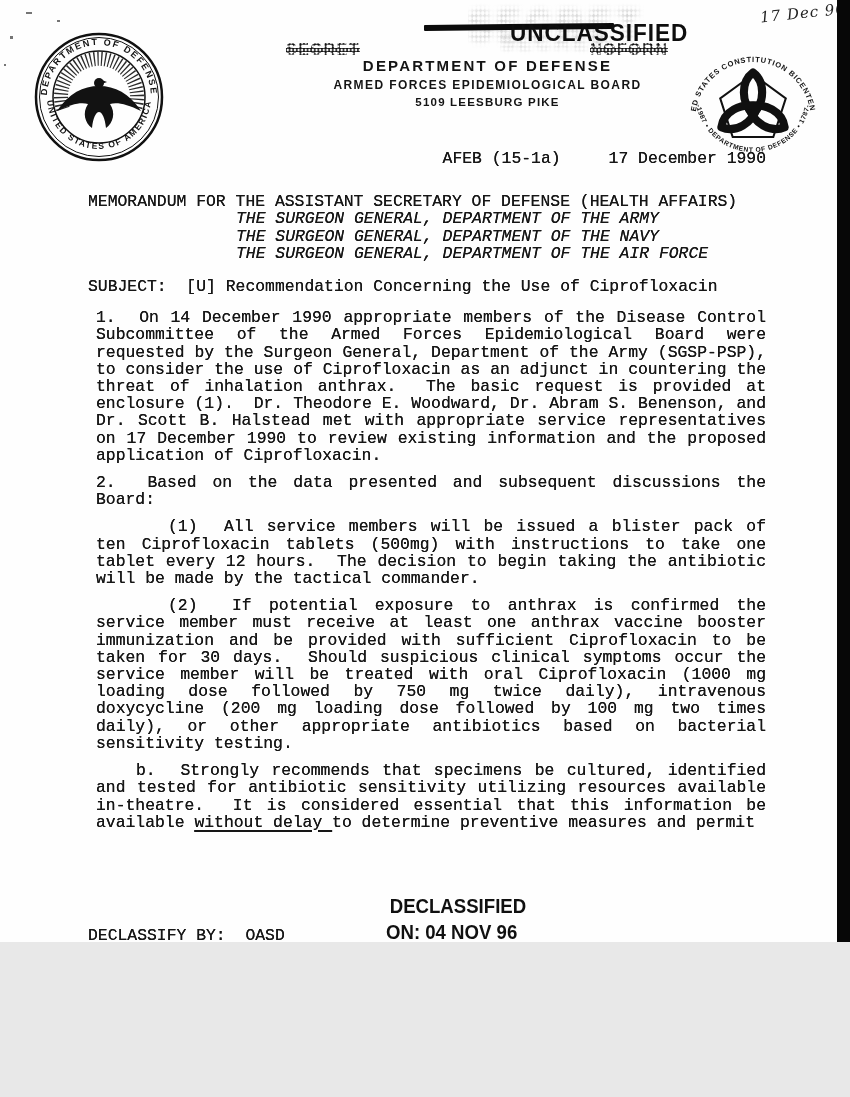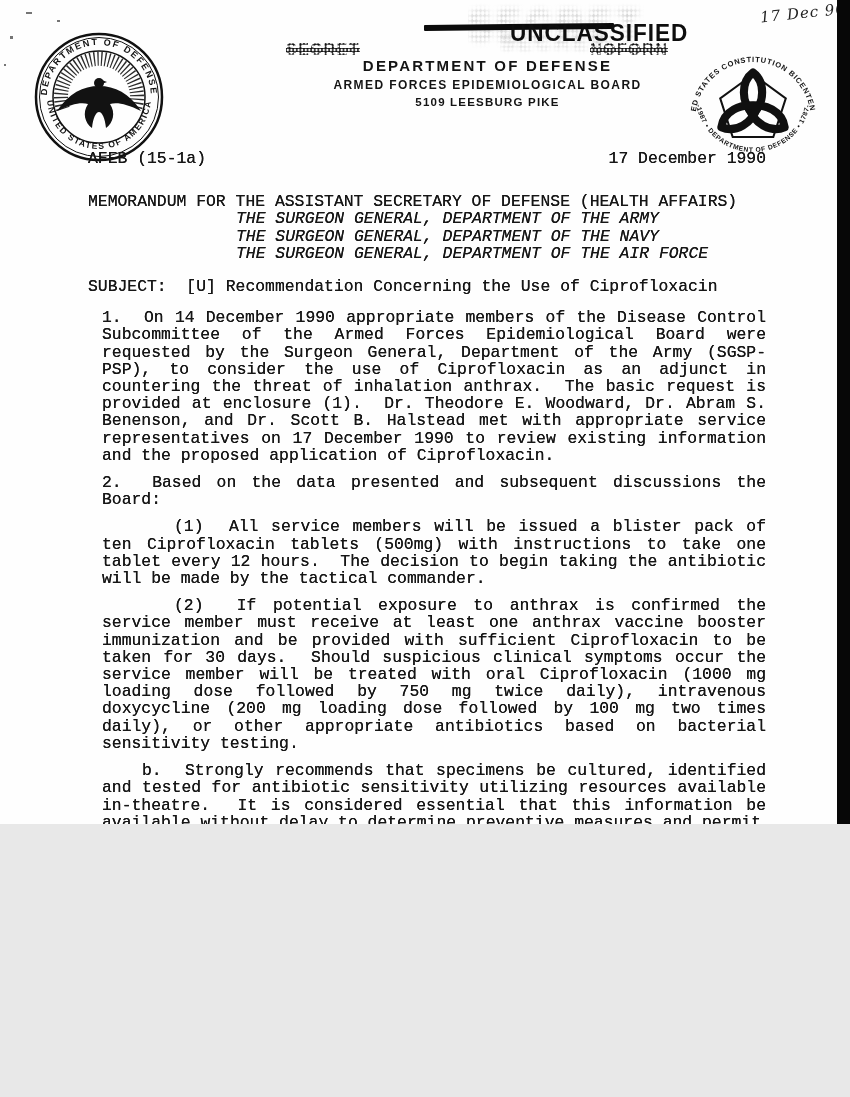--- a/index.html
+++ b/index.html
@@ -1,16 +1,16 @@
 <!DOCTYPE html>
 <html><head>
 <meta charset="utf-8">
 <style>
   html,body{margin:0;padding:0;background:#e8e8e8;}
-  .page{position:relative;width:850px;height:824px;margin:0 auto;background:#fefefe;overflow:hidden;
+  .page{position:relative;width:850px;height:942px;margin:0 auto;background:#fefefe;overflow:hidden;
         color:#161616;}
 
   
   .edge-right{position:absolute;right:0;top:0;width:13px;height:1078px;background:#070707;}
   .edge-bottom{position:absolute;left:0;top:1076px;width:849px;height:13px;background:#070707;
                transform:rotate(-.4deg);transform-origin:right center;}
   .edge-bottom-shadow{position:absolute;left:10px;top:1090px;width:770px;height:4px;background:#5a5a5a;
                opacity:.65;transform:rotate(-.3deg);}
   .speck{position:absolute;background:#3a3a3a;opacity:.7;}
   .sp1{left:10px;top:36px;width:3px;height:3px;}
@@ -26,25 +26,25 @@
   .lh-addr{font-size:11.5px;letter-spacing:1.2px;margin-bottom:3px;}
   .seal{position:absolute;}
   .dod-seal{left:33px;top:31px;}
   .bicent-seal{left:686px;top:38px;}
 
   
   .doc-body{position:absolute;left:88px;top:150px;width:678px;
             font-family:"Liberation Mono","DejaVu Sans Mono",monospace;
             font-size:16.4px;line-height:17.2px;color:#161616;text-align:justify;
             text-shadow:0 0 .4px currentColor;}
-  .ref-row{display:flex;justify-content:space-between;}
+  .ref-row{display:flex;justify-content:flex-end;gap:48px;}
   .memo-block{margin-top:26px;}
   .memo-cont{margin-left:148px;font-style:italic;}
   .subject{margin-top:16px;}
-  .para{margin:10px 0 0 14px;}
+  .para{margin:10px 0 0 8px;}
   .para.first{margin-top:14px;}
   .indent-a{text-indent:40px;}
   .indent-num{text-indent:72px;}
   .u{text-decoration:underline;text-underline-offset:3px;text-decoration-thickness:1.5px;}
   .classif{position:absolute;left:88px;top:925px;
            font-family:"Liberation Mono","DejaVu Sans Mono",monospace;
            font-size:16.4px;line-height:22.5px;color:#161616;text-shadow:0 0 .4px currentColor;}
 
   
   .stamp{position:absolute;font-family:"Liberation Sans",sans-serif;font-weight:700;

